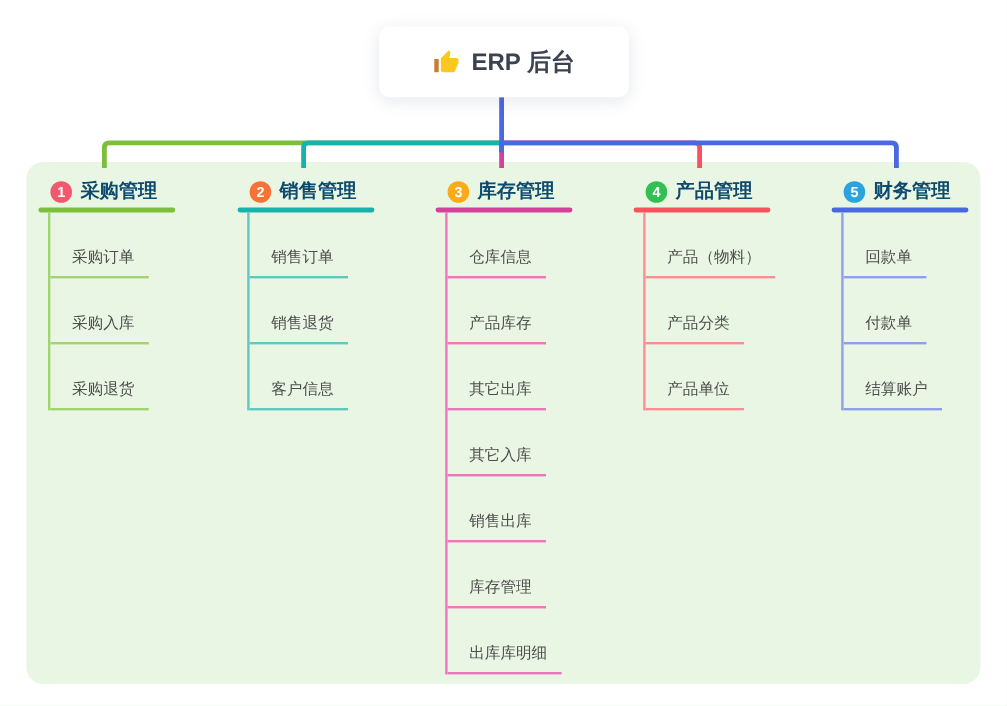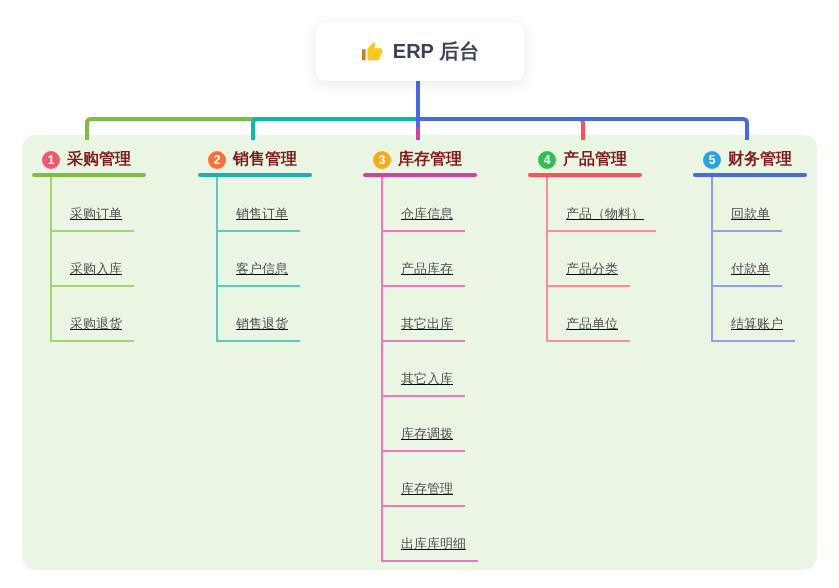--- a/index.html
+++ b/index.html
@@ -23,23 +23,23 @@
   }
   .root-node .thumb { display:flex; align-items:center; }
   .branch { position:absolute; top:150px; width:160px; z-index:3; }
   .b1 { left:32px; }  .b2 { left:198px; }  .b3 { left:363px; }
   .b4 { left:528px; } .b5 { left:693px; }
   .branch-header { display:flex; align-items:center; gap:7px; padding-left:10px; height:19px; cursor:pointer; }
   .badge {
     width:18px; height:18px; border-radius:50%; flex:0 0 18px;
     color:#fff; font-size:12px; font-weight:700; line-height:18px; text-align:center;
   }
-  .branch-label { font-size:16px; font-weight:600; color:#7f1d1d; white-space:nowrap; }
+  .branch-label { font-size:16px; font-weight:600; color:#0c4a6e; white-space:nowrap; }
   .branch-rule { margin-top:4px; width:114px; height:4px; border-radius:2px; }
-  .branch-items { margin-left:18px; border-left:2px solid;text-decoration:underline; }
+  .branch-items { margin-left:8px; border-left:2px solid; }
   .item { height:55px; display:flex; align-items:flex-end; }
   .item-label {
     display:inline-block; font-size:13px; color:#4d4d4d; white-space:nowrap;
     padding:0 12px 7px 18px; border-bottom:2px solid; cursor:pointer;
   }
   
   .b1 .badge{background:#f4586e} .b1 .branch-rule{background:#7cbf3f}
   .b1 .branch-items{border-color:#a3d373} .b1 .item-label{border-color:#a3d373}
   .b2 .badge{background:#f77234} .b2 .branch-rule{background:#17b3ab}
   .b2 .branch-items{border-color:#5fc8c1} .b2 .item-label{border-color:#5fc8c1}
@@ -97,24 +97,24 @@
   <div class="branch-header">
     <span class="badge">2</span>
     <span class="branch-label">销售管理</span>
   </div>
   <div class="branch-rule"></div>
   <div class="branch-items">
     <div class="item">
         <span class="item-label">销售订单</span>
       </div>
     <div class="item">
-        <span class="item-label">客户信息</span>
+        <span class="item-label">销售退货</span>
       </div>
     <div class="item">
-        <span class="item-label">销售退货</span>
+        <span class="item-label">客户信息</span>
       </div>
   </div>
 </div>
 
 <div class="branch b3">
   <div class="branch-header">
     <span class="badge">3</span>
     <span class="branch-label">库存管理</span>
   </div>
   <div class="branch-rule"></div>
@@ -125,21 +125,21 @@
     <div class="item">
         <span class="item-label">产品库存</span>
       </div>
     <div class="item">
         <span class="item-label">其它出库</span>
       </div>
     <div class="item">
         <span class="item-label">其它入库</span>
       </div>
     <div class="item">
-        <span class="item-label">库存调拨</span>
+        <span class="item-label">销售出库</span>
       </div>
     <div class="item">
         <span class="item-label">库存管理</span>
       </div>
     <div class="item">
         <span class="item-label">出库库明细</span>
       </div>
   </div>
 </div>
 

